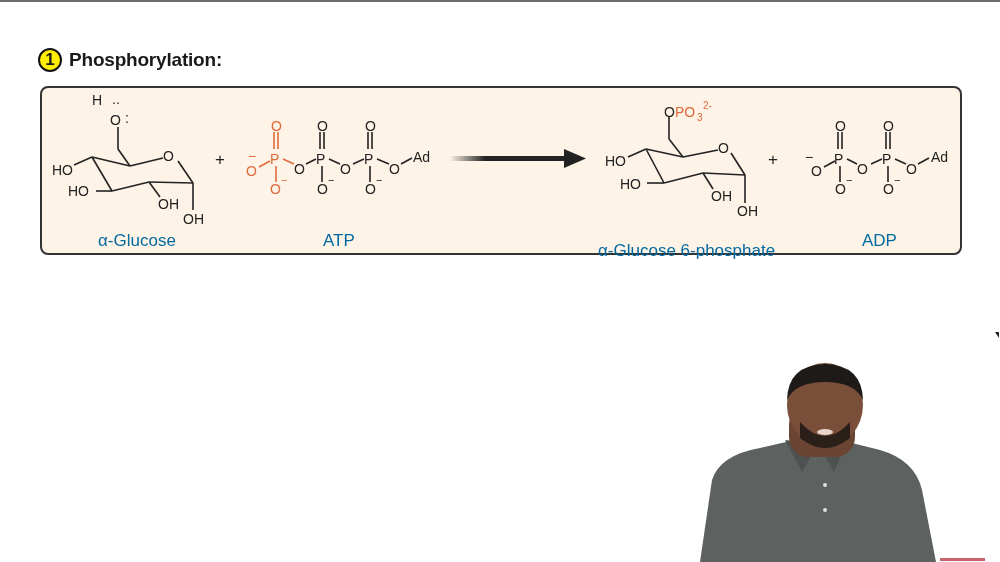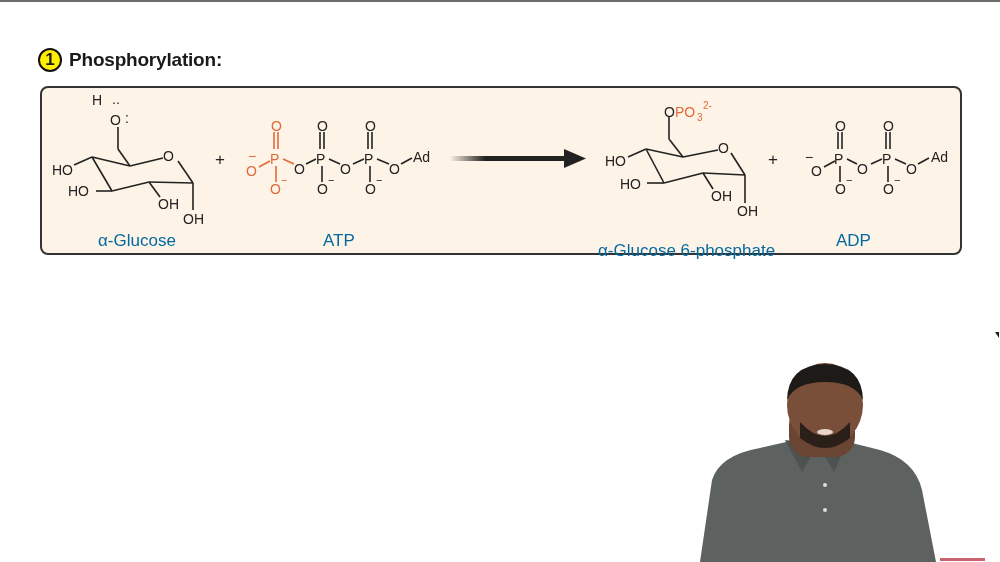--- a/index.html
+++ b/index.html
@@ -172,21 +172,21 @@
     <text x="931" y="162">Ad</text>
   </g>
 </svg>
 
 <span class="plus" style="left:215px; top:150px;">+</span>
 <span class="plus" style="left:768px; top:150px;">+</span>
 
 <span class="label" style="left:98px; top:231px;">α-Glucose</span>
 <span class="label" style="left:323px; top:231px;">ATP</span>
 <span class="label" style="left:598px; top:241px;">α-Glucose 6-phosphate</span>
-<span class="label" style="left:836px; top:231px;">ADP</span>
+<span class="label" style="left:862px; top:231px;">ADP</span>
 
 <svg class="presenter" viewBox="0 0 250 202" xmlns="http://www.w3.org/2000/svg">
   <path d="M10 202 L22 120 Q30 95 70 88 L105 80 L150 80 L190 90 Q225 100 232 130 L246 202 Z" fill="#5d6260"></path>
   <path d="M95 80 L112 112 L128 84 Z" fill="#4d5250"></path>
   <path d="M128 84 L144 112 L158 80 Z" fill="#4d5250"></path>
   <rect x="99" y="45" width="66" height="52" rx="20" fill="#6a4534"></rect>
   <ellipse cx="135" cy="45" rx="38" ry="42" fill="#7a4f3a"></ellipse>
   <path d="M97 40 Q98 5 135 4 Q172 5 173 40 Q165 22 135 22 Q105 22 97 40 Z" fill="#1e1a18"></path>
   <path d="M110 62 Q135 90 160 62 L160 78 Q135 98 110 78 Z" fill="#2b1f1a"></path>
   <ellipse cx="135" cy="72" rx="8" ry="3" fill="#e8d6cc"></ellipse>

